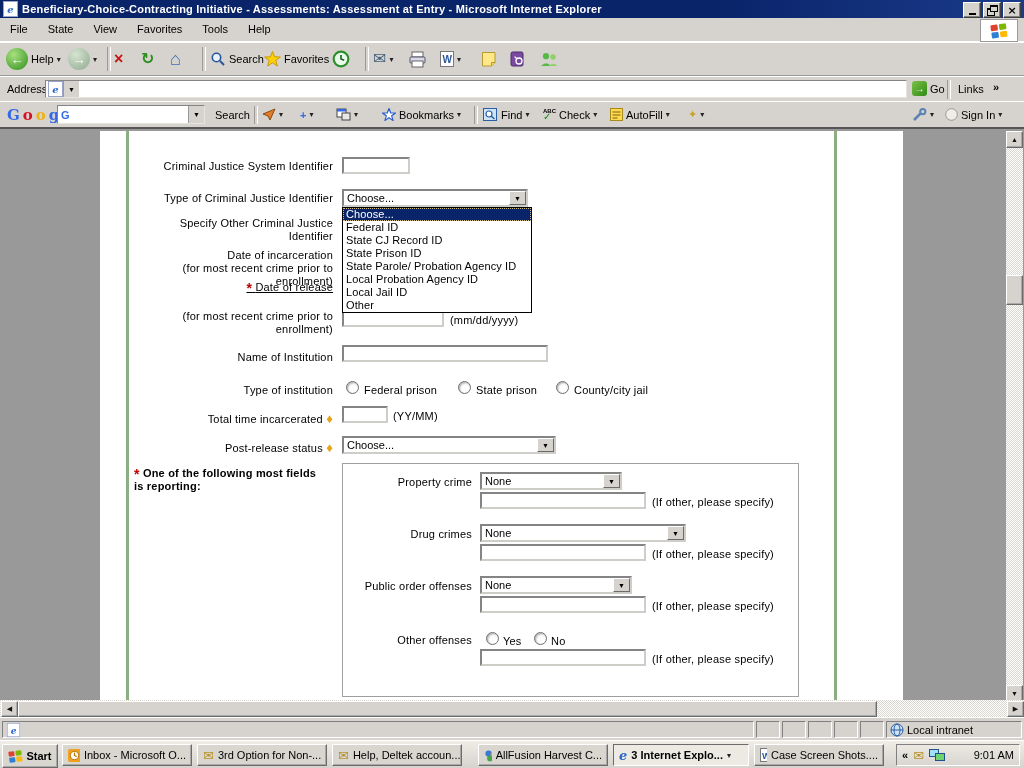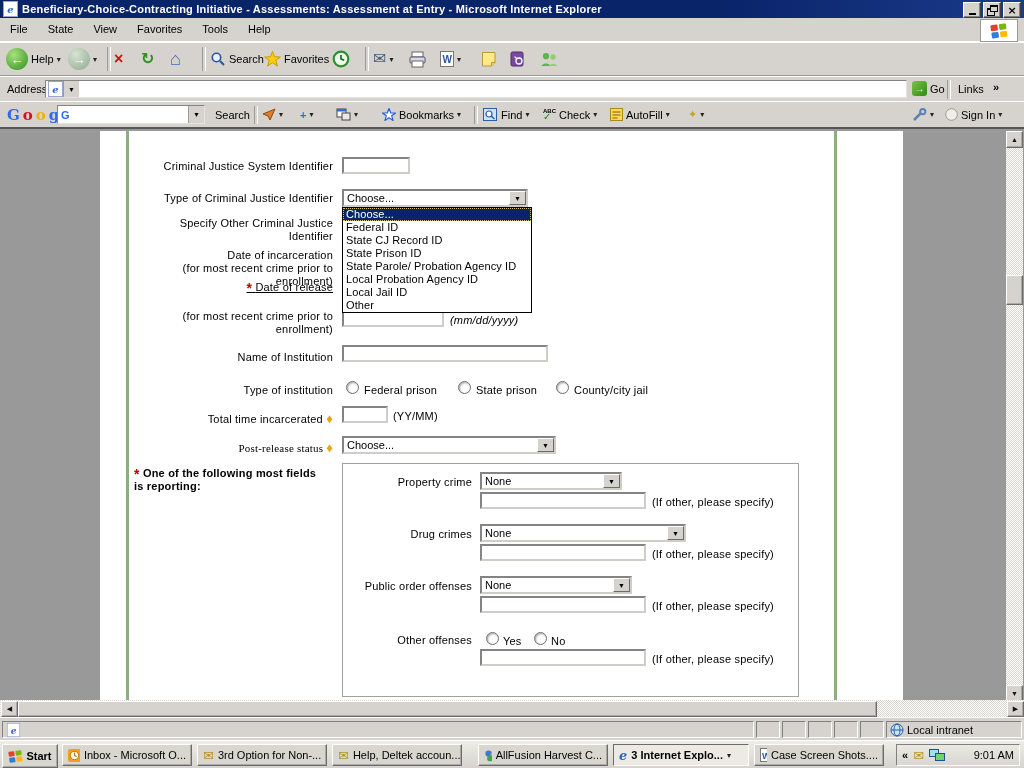--- a/index.html
+++ b/index.html
@@ -352,21 +352,21 @@
     <div class="lab" style="left:130px;top:88px;width:203px;">Specify Other Criminal Justice</div>
     <div class="lab" style="left:130px;top:101px;width:203px;">Identifier</div>
     <div class="lab" style="left:130px;top:120px;width:203px;">Date of incarceration</div>
     <div class="lab" style="left:130px;top:133px;width:203px;">(for most recent crime prior to</div>
     <div class="lab" style="left:130px;top:146px;width:203px;">enrollment)</div>
     <div class="lab" style="left:130px;top:152px;width:203px;text-decoration:underline;"><span class="req">*</span> <span>Date of release</span></div>
     <div class="lab" style="left:130px;top:181px;width:203px;">(for most recent crime prior to</div>
     <div class="lab" style="left:130px;top:194px;width:203px;">enrollment)</div>
 
     <input class="tin" style="left: 342px; top: 181px; width: 102px; z-index: 1;" readonly="">
-    <div class="hint" style="left:450px;top:185px;font-style:italic;">(mm/dd/yyyy)</div>
+    <div class="hint" style="left:450px;top:185px;">(mm/dd/yyyy)</div>
 
     <div class="dd">
       <div class="opt selected">Choose...</div>
       <div class="opt">Federal ID</div>
       <div class="opt">State CJ Record ID</div>
       <div class="opt">State Prison ID</div>
       <div class="opt">State Parole/ Probation Agency ID</div>
       <div class="opt">Local Probation Agency ID</div>
       <div class="opt">Local Jail ID</div>
       <div class="opt">Other</div>
@@ -380,21 +380,21 @@
     <div class="lab-l" style="left:364px;top:255px;">Federal prison</div>
     <span class="radio" style="left:458px;top:252px;"></span>
     <div class="lab-l" style="left:476px;top:255px;">State prison</div>
     <span class="radio" style="left:556px;top:252px;"></span>
     <div class="lab-l" style="left:574px;top:255px;">County/city jail</div>
 
     <div class="lab" style="left:130px;top:283px;width:203px;"><span>Total time incarcerated</span> <span class="dia">♦</span></div>
     <input class="tin" style="left: 342px; top: 277px; width: 46px;" readonly="">
     <div class="hint" style="left:393px;top:281px;">(YY/MM)</div>
 
-    <div class="lab" style="left:130px;top:312px;width:203px;font-family:Liberation Serif, serif;"><span>Post-release status</span> <span class="dia">♦</span></div>
+    <div class="lab" style="left:130px;top:312px;width:203px;"><span>Post-release status</span> <span class="dia">♦</span></div>
     <div class="sel" style="left:342px;top:307px;width:214px;">
       <span class="val">Choose...</span>
       <span class="sbtn2">
           <span>▼</span>
         </span>
     </div>
 
     <div class="lab-l" style="left:134px;top:338px;font-weight:bold;"><span class="req">*</span> <span>One of the following most fields</span></div>
     <div class="lab-l" style="left:134px;top:351px;font-weight:bold;">is reporting:</div>
 

